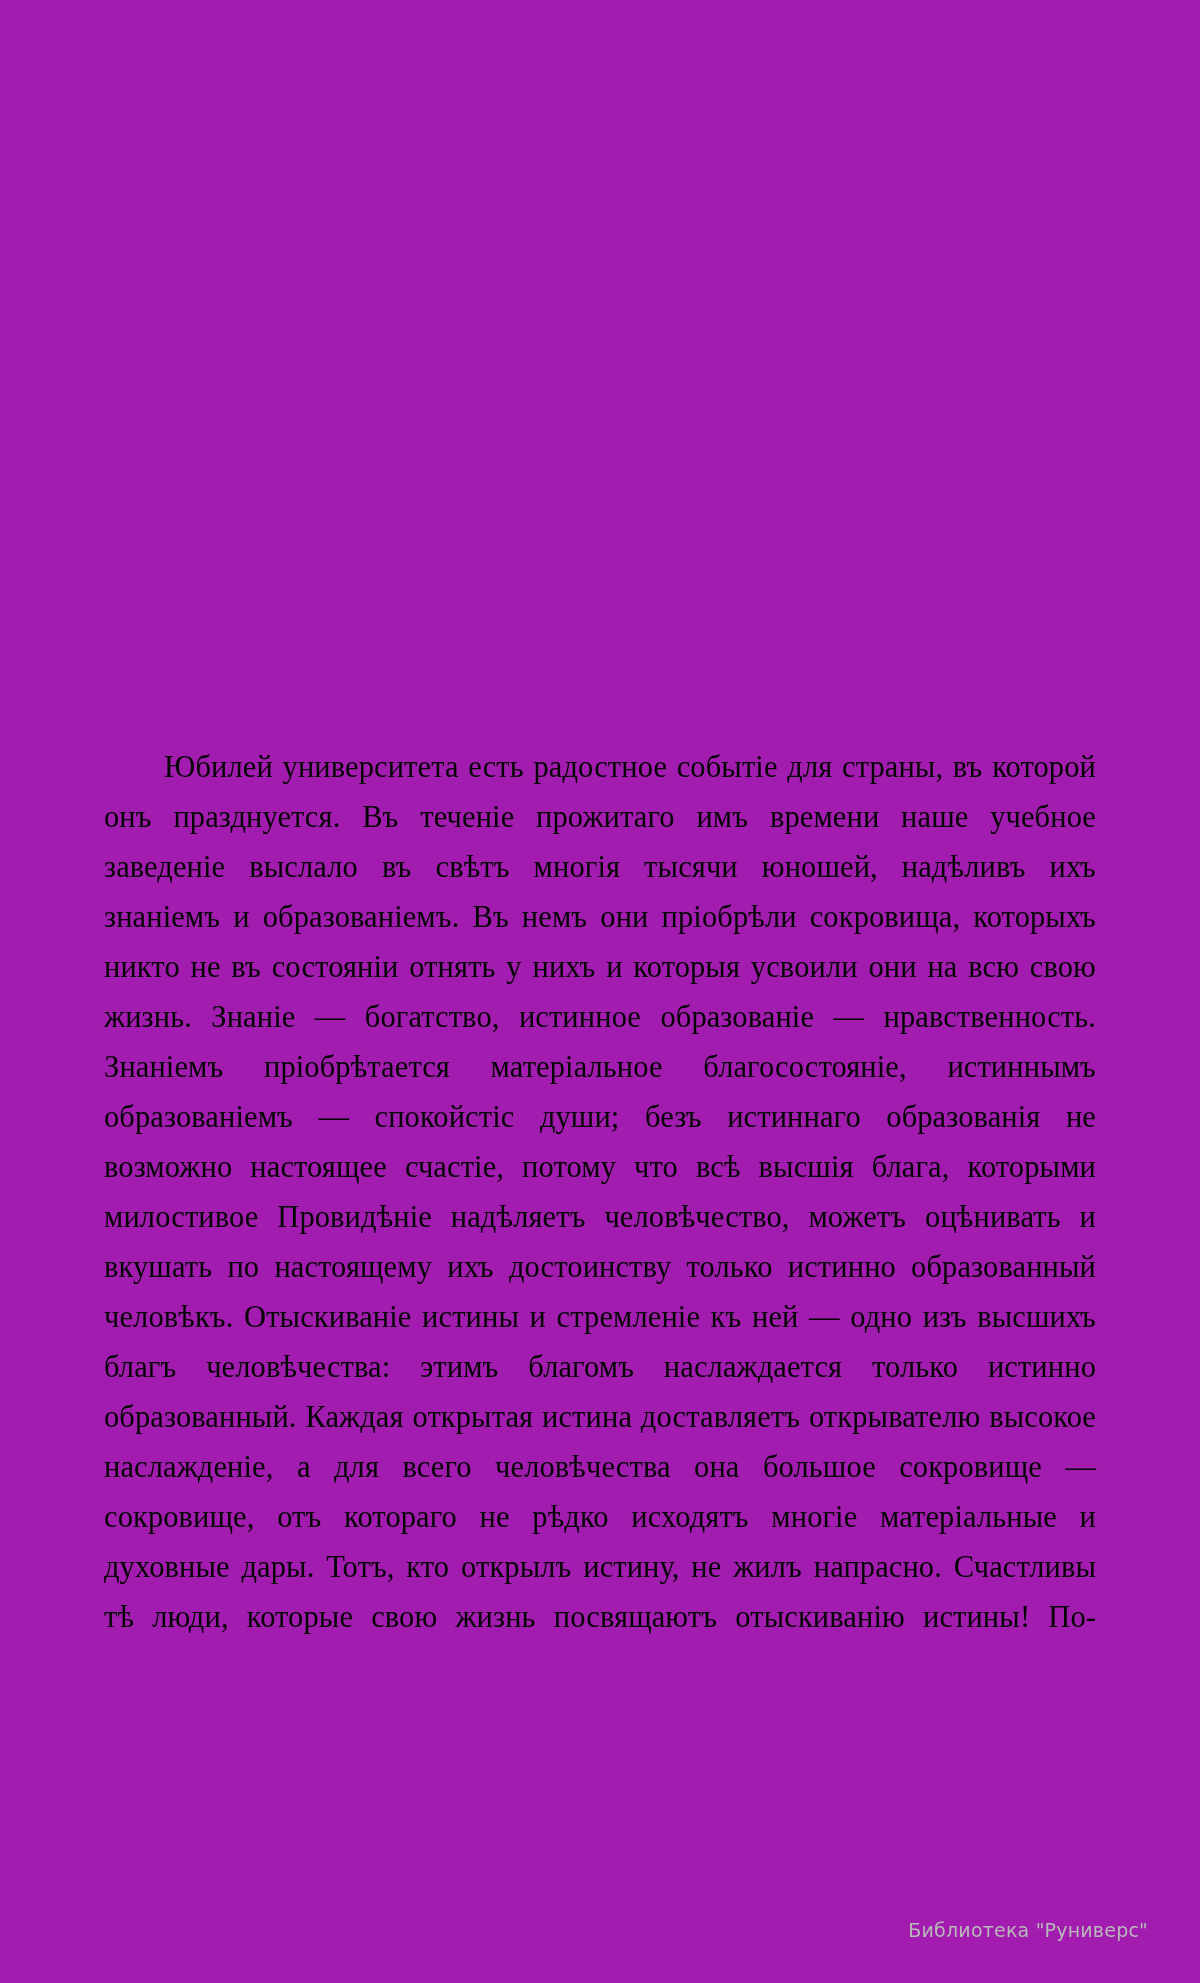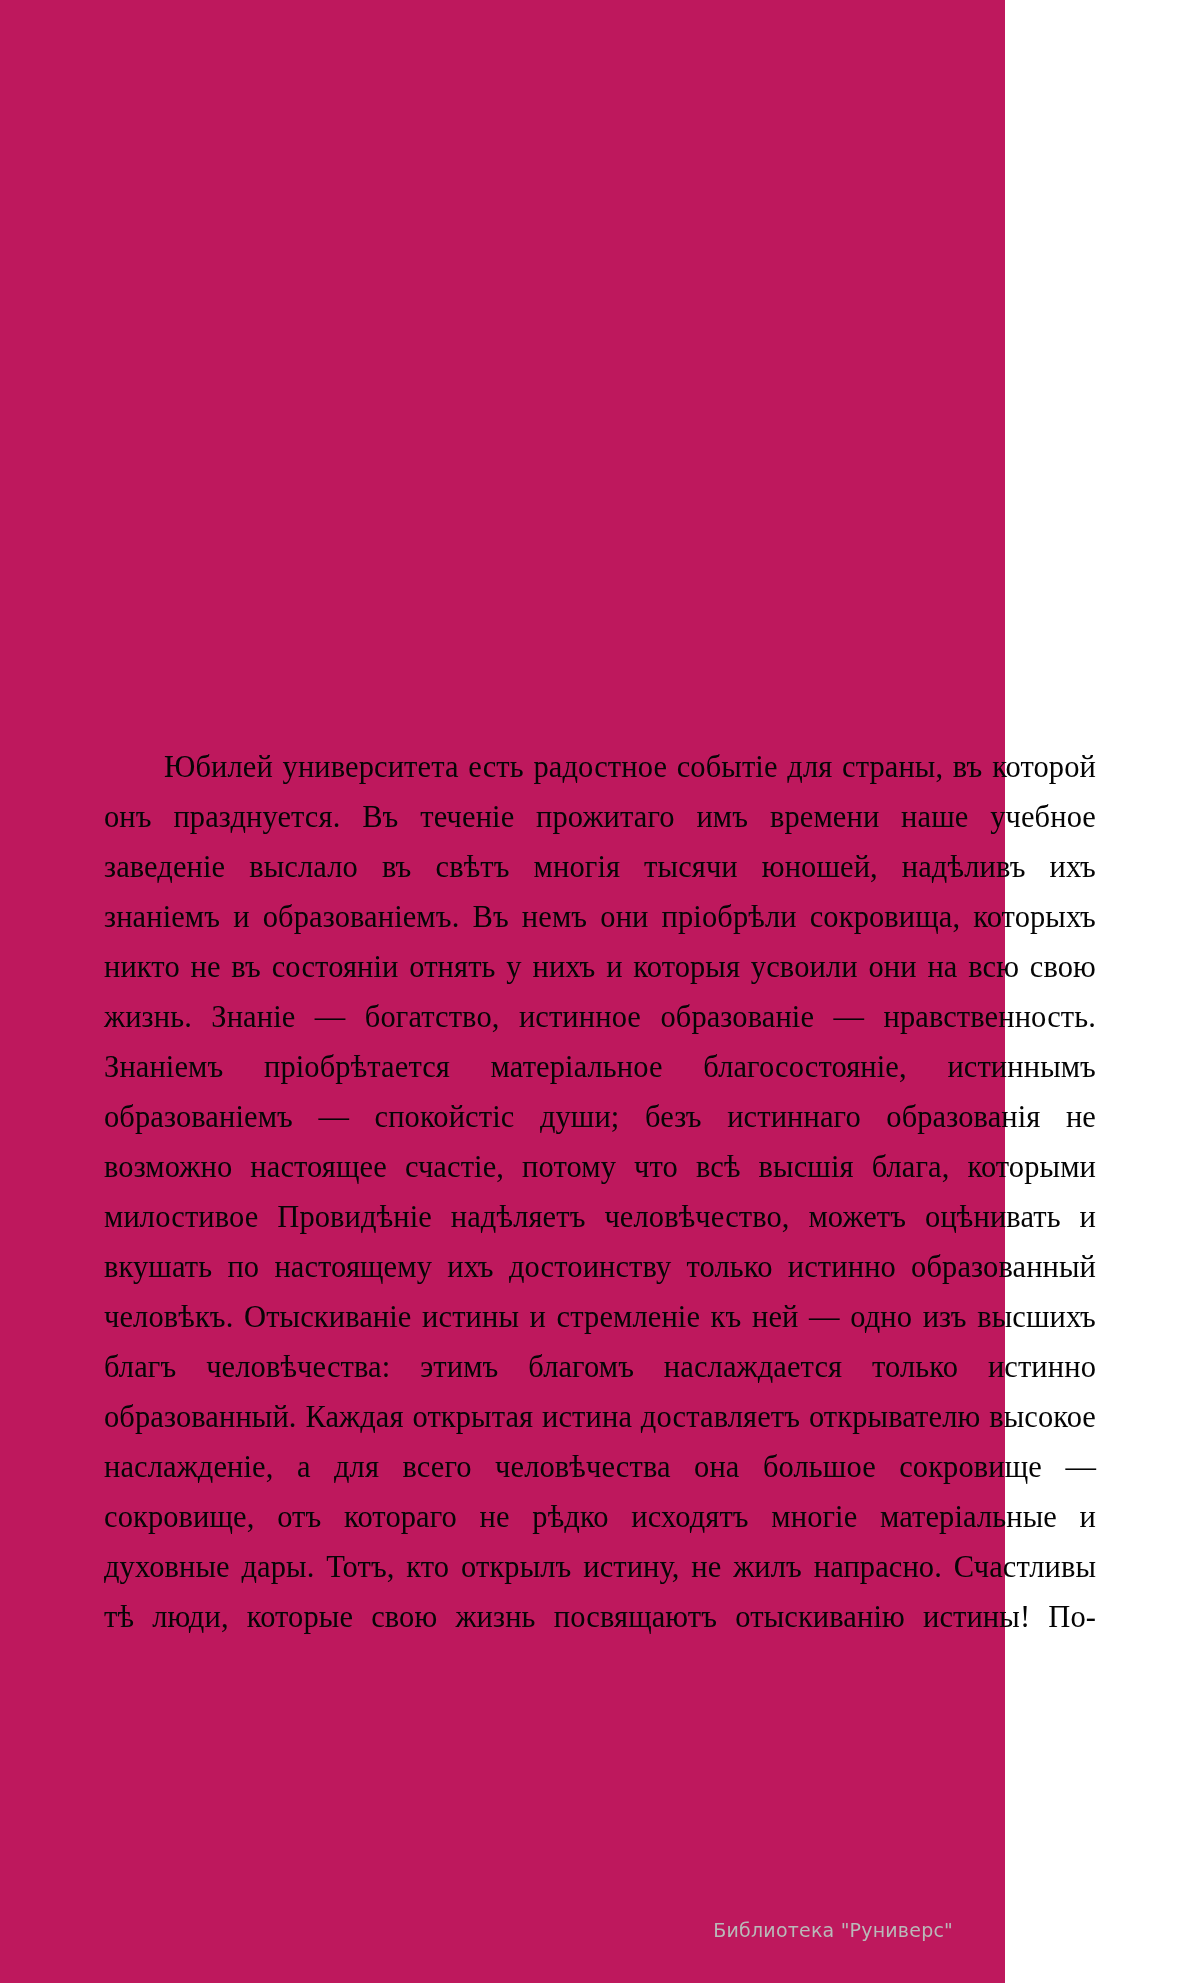--- a/index.html
+++ b/index.html
@@ -12,23 +12,23 @@
     height: 1983px;
     position: relative;
     font-family: "Liberation Serif", serif;
     color: #000000;
     overflow: hidden;
   }
   .page {
     position: absolute;
     left: 0;
     top: 0;
-    width: 1005px;
+    width: 1200px;
     height: 1983px;
-    background: #be185d;
+    background: #a21caf;
   }
   
   .text-block {
     position: absolute;
     left: 104px;
     top: 742px;
     width: 992px;
   }
   .para {
     margin: 0;

